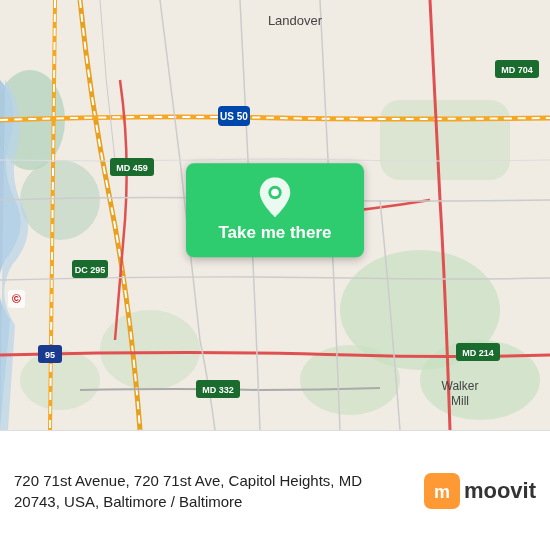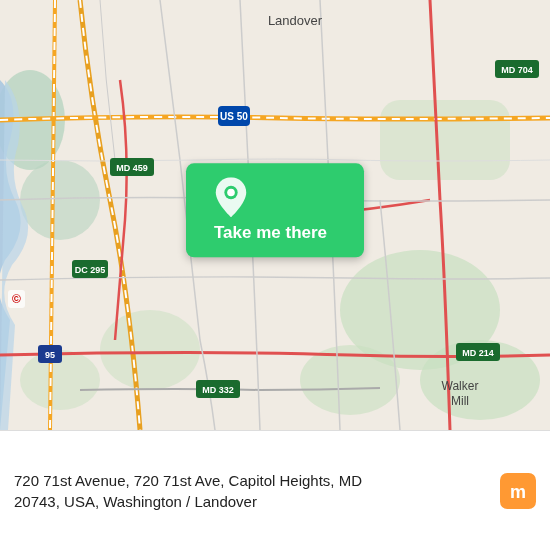--- a/index.html
+++ b/index.html
@@ -37,21 +37,21 @@
       background-color: #2ecc6e;
       color: #fff;
       border: none;
       border-radius: 8px;
       padding: 14px 28px;
       font-size: 17px;
       font-weight: bold;
       cursor: pointer;
       display: flex;
       flex-direction: column;
-      align-items: flex-start;
+      align-items: center;
       gap: 6px;
       min-width: 178px;
       box-shadow: 0 2px 8px rgba(0,0,0,0.25);
     }
 
     #take-me-there-btn .pin-icon {
       width: 34px;
       height: 40px;
     }
 
@@ -199,22 +199,23 @@
   </button>
 
   <div id="osm-copyright">
     <span class="osm-logo">©</span>
   </div>
 </div>
 
 <div id="bottom-bar">
   <div id="address-text">
     <span>720 71st Avenue, 720 71st Ave, Capitol Heights, MD</span><br>
-    <span>20743, USA, Washington / Landover</span>
+    <span>20743, USA, Baltimore / Baltimore</span>
   </div>
   <div id="moovit-logo">
 
     <svg class="moovit-icon" viewBox="0 0 40 40" xmlns="http://www.w3.org/2000/svg">
       <rect width="40" height="40" rx="8" fill="#f93"></rect>
       <text x="20" y="28" text-anchor="middle" font-size="20" font-weight="bold" fill="white" font-family="Arial">m</text>
     </svg>
+    <span>moovit</span>
   </div>
 </div>
 
 </body></html>

